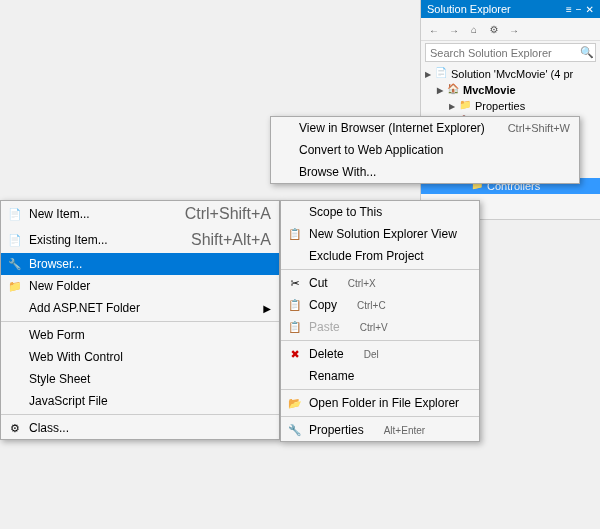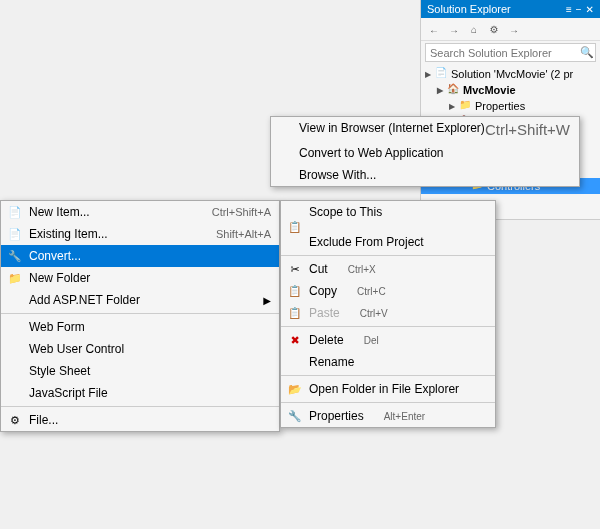--- a/index.html
+++ b/index.html
@@ -175,40 +175,40 @@
       font-size: 11px;
     }
 
     .ctx-item .ctx-label {
       flex: 1;
     }
 
     .ctx-item .ctx-shortcut {
       margin-left: 30px;
       color: #666;
-      font-size: 11px;
+      font-size: 16px;
     }
 
     .ctx-item .ctx-arrow {
       margin-left: 8px;
       font-size: 10px;
     }
 
     .ctx-separator {
       height: 1px;
       background: #ccc;
       margin: 2px 0;
     }
 
     
     .sub-context-menu {
       position: absolute;
       top: 200px;
       left: 280px;
-      width: 216px;
+      width: 200px;
       background: #f5f5f5;
       border: 1px solid #aaa;
       box-shadow: 2px 2px 6px rgba(0,0,0,0.3);
       z-index: 101;
       font-size: 12px;
     }
 
     .sub-ctx-item {
       display: flex;
       align-items: center;
@@ -249,30 +249,31 @@
       width: 310px;
       background: #f5f5f5;
       border: 1px solid #aaa;
       box-shadow: 2px 2px 6px rgba(0,0,0,0.3);
       z-index: 99;
       font-size: 12px;
     }
 
     .upper-ctx-item {
       display: flex;
+      align-items: center;
       padding: 4px 9px 4px 28px;
       cursor: pointer;
       position: relative;
       white-space: nowrap;
     }
 
     .upper-ctx-item .ctx-shortcut {
       margin-left: auto;
       color: #666;
-      font-size: 15px;
+      font-size: 11px;
     }
   </style>
 </head>
 <body>
 
 <div class="solution-explorer">
   <div class="se-titlebar">
     <span class="se-titlebar-title">Solution Explorer</span>
     <div class="se-titlebar-icons">
       <span class="se-titlebar-icon">≡</span>
@@ -288,21 +289,21 @@
     <button class="se-toolbar-btn">→</button>
   </div>
   <div class="se-search">
     <input type="text" placeholder="Search Solution Explorer" style="">
     <span class="se-search-icon">🔍</span>
   </div>
   <div class="se-tree">
     <div class="se-tree-item se-indent-1">
       <span class="tree-arrow expanded"></span>
       <span class="tree-icon">📄</span>
-      <span>Solution 'MvcMovie' (2 pr</span>
+      <span>Solution 'MvcMovie' (4 pr</span>
     </div>
     <div class="se-tree-item se-indent-2" style="font-weight:bold;">
       <span class="tree-arrow expanded"></span>
       <span class="tree-icon">🏠</span>
       <span>MvcMovie</span>
     </div>
     <div class="se-tree-item se-indent-3">
       <span class="tree-arrow expanded"></span>
       <span class="tree-icon">📁</span>
       <span>Properties</span>
@@ -354,57 +355,58 @@
     <span class="ctx-label">New Item...</span>
     <span class="ctx-shortcut">Ctrl+Shift+A</span>
   </div>
   <div class="ctx-item">
     <span class="ctx-icon">📄</span>
     <span class="ctx-label">Existing Item...</span>
     <span class="ctx-shortcut">Shift+Alt+A</span>
   </div>
   <div class="ctx-item highlighted">
     <span class="ctx-icon">🔧</span>
-    <span class="ctx-label">Convert...</span>
+    <span class="ctx-label">Browser...</span>
   </div>
   <div class="ctx-item">
     <span class="ctx-icon">📁</span>
     <span class="ctx-label">New Folder</span>
   </div>
   <div class="ctx-item">
     <span class="ctx-icon"></span>
     <span class="ctx-label">Add ASP.NET Folder</span>
     <span class="ctx-arrow">▶</span>
   </div>
   <div class="ctx-separator"></div>
   <div class="ctx-item">
     <span class="ctx-label">Web Form</span>
   </div>
   <div class="ctx-item">
-    <span class="ctx-label">Web User Control</span>
+    <span class="ctx-label">Web With Control</span>
   </div>
   <div class="ctx-item">
     <span class="ctx-label">Style Sheet</span>
   </div>
   <div class="ctx-item">
     <span class="ctx-label">JavaScript File</span>
   </div>
   <div class="ctx-separator"></div>
   <div class="ctx-item">
     <span class="ctx-icon">⚙</span>
-    <span class="ctx-label">File...</span>
+    <span class="ctx-label">Class...</span>
   </div>
 </div>
 
 <div class="sub-context-menu">
   <div class="sub-ctx-item">
     <span class="ctx-label">Scope to This</span>
   </div>
   <div class="sub-ctx-item">
     <span class="ctx-icon">📋</span>
+    <span class="ctx-label">New Solution Explorer View</span>
   </div>
   <div class="sub-ctx-item">
     <span class="ctx-label">Exclude From Project</span>
   </div>
   <div class="ctx-separator-sub"></div>
   <div class="sub-ctx-item">
     <span class="ctx-icon">✂</span>
     <span class="ctx-label">Cut</span>
     <span class="ctx-shortcut">Ctrl+X</span>
   </div>

